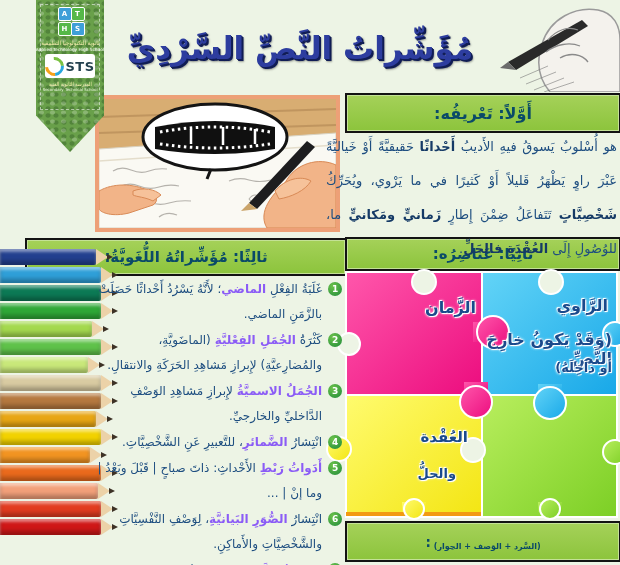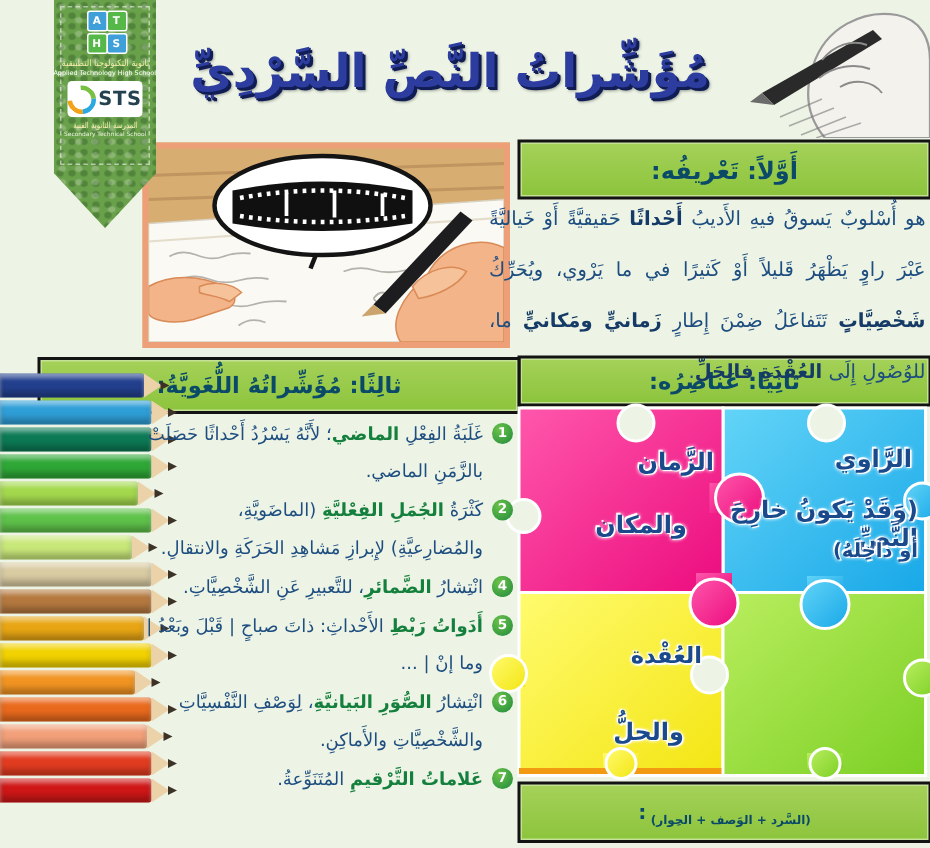--- a/index.html
+++ b/index.html
@@ -55,36 +55,36 @@
   .puzzle{position:absolute;left:346px;top:272px;width:271px;height:245px;}
   .puzzle svg{overflow:visible;display:block;}
   .plabel{position:absolute;direction:rtl;text-align:right;color:#1a4a8c;font-weight:bold;
     text-shadow:0 0 3px #fff,0 0 3px #fff,1px 1px 0 #fff,-1px -1px 0 #fff;}
   .tp1{left:10px;top:26px;width:120px;font-size:16px;}
   .tp2{left:0;top:68px;width:112px;font-size:16px;}
   .na1{left:150px;top:24px;width:112px;font-size:16px;}
   .na2{left:138px;top:58px;width:128px;font-size:16px;}
   .na3{left:138px;top:88px;width:128px;font-size:13px;}
   .kn1{left:22px;top:156px;width:100px;font-size:15px;}
-  .kn2{left:10px;top:206px;width:100px;font-size:16px;}
+  .kn2{left:10px;top:194px;width:100px;font-size:13px;}
   .ch1{left:148px;top:170px;width:118px;font-size:16px;}
   
   .pencils{position:absolute;left:0;top:248px;width:118px;height:317px;overflow:hidden;
     display:flex;flex-direction:column;}
   .pencil{display:flex;align-items:center;height:16px;margin:1px 0;flex:none;}
   .pbody{height:100%;border-radius:0 2px 2px 0;box-shadow:inset 0 3px 3px rgba(255,255,255,.45),inset 0 -4px 4px rgba(0,0,0,.28);}
   .ptip{width:0;height:0;border-top:8px solid transparent;border-bottom:8px solid transparent;
     border-left:12px solid #ecd2a8;}
   .plead{width:0;height:0;border-top:3.5px solid transparent;border-bottom:3.5px solid transparent;
     border-left:6px solid #3d3226;margin-left:-1px;}
   
   .ling-list{position:absolute;left:96px;top:277px;width:246px;direction:rtl;
     list-style:none;margin:0;padding:0;font-size:12px;line-height:25px;color:#1e4e80;}
   .ling-list li{position:relative;padding-right:20px;margin-bottom:1px;}
-  .ling-list b{color:#15803d;}
+  .ling-list b{color:#8b5cf6;}
   .marker{position:absolute;right:0;top:5px;width:14px;height:14px;border-radius:50%;
     background:radial-gradient(circle at 35% 30%,#6cc24a,#1f8a3b);color:#fff;
     font-size:9px;font-weight:bold;display:flex;align-items:center;justify-content:center;}
 </style>
 </head>
 <body>
 
 <div class="page">
 
   <div class="ribbon">
@@ -216,21 +216,20 @@
         <circle cx="78" cy="10" r="12" fill="#edf4e5" stroke="#fff" stroke-width="2"></circle>
         <rect x="197" y="0" width="16" height="5" fill="#edf4e5"></rect>
         <circle cx="205" cy="10" r="12" fill="#edf4e5" stroke="#fff" stroke-width="2"></circle>
         <rect x="0" y="64" width="4" height="16" fill="#edf4e5"></rect>
         <circle cx="3" cy="72" r="11" fill="#edf4e5" stroke="#fff" stroke-width="2"></circle>
         <rect x="128" y="170" width="9" height="15" fill="#edf4e5"></rect>
         <circle cx="127" cy="178" r="12" fill="#edf4e5" stroke="#fff" stroke-width="2"></circle>
       </g>
     </svg>
     <div class="plabel tp1">الزَّمان</div>
-    <div class="plabel tp2">والمكان</div>
     <div class="plabel na1">الرَّاوي</div>
     <div class="plabel na2">(وَقَدْ يَكونُ خارِجَ النَّصِّ</div>
     <div class="plabel na3">أو داخِلَهُ)</div>
     <div class="plabel kn1">العُقْدة</div>
     <div class="plabel kn2">والحلُّ</div>
   </div>
 
   <div class="pencils">
       <div class="pencil">
         <div class="pbody" style="background: rgb(35, 64, 143); width: 96px;"></div>
@@ -310,20 +309,20 @@
       <div class="pencil">
         <div class="pbody" style="background: rgb(207, 23, 23); width: 102px;"></div>
         <div class="ptip"></div>
         <div class="plead"></div>
       </div>
     </div>
 
   <ul class="ling-list">
       <li><span class="marker">1</span><span><span>غَلَبَةُ الفِعْلِ </span><b>الماضي</b><span>؛ لأَنَّهُ يَسْرُدُ أَحْداثًا حَصَلَتْ بالزَّمَنِ الماضي.</span></span></li>
       <li><span class="marker">2</span><span><span>كَثْرَةُ </span><b>الجُمَلِ الفِعْليَّةِ</b><span> (الماضَويَّةِ، والمُضارِعيَّةِ) لإِبرازِ مَشاهِدِ الحَرَكَةِ والانتقالِ.</span></span></li>
-      <li><span class="marker">3</span></li>
+      <li><span class="marker">3</span><span><b>الجُمَلُ الاسميَّةُ</b><span> لإِبرازِ مَشاهِدِ الوَصْفِ الدَّاخليِّ والخارجيِّ.</span></span></li>
       <li><span class="marker">4</span><span><span>انْتِشارُ </span><b>الضَّمائرِ</b><span>، للتَّعبيرِ عَنِ الشَّخْصِيَّاتِ.</span></span></li>
       <li><span class="marker">5</span><span><b>أَدَواتُ رَبْطِ</b><span> الأَحْداثِ: ذاتَ صباحٍ | قَبْلَ وبَعْدُ | وما إنْ | ...</span></span></li>
       <li><span class="marker">6</span><span><span>انْتِشارُ </span><b>الصُّوَرِ البَيانيَّةِ</b><span>، لِوَصْفِ النَّفْسِيَّاتِ والشَّخْصِيَّاتِ والأَماكِنِ.</span></span></li>
       <li><span class="marker">7</span><span><b>عَلاماتُ التَّرْقيمِ</b><span> المُتَنَوِّعةُ.</span></span></li>
     </ul>
 
 </div>
 
 </body></html>

